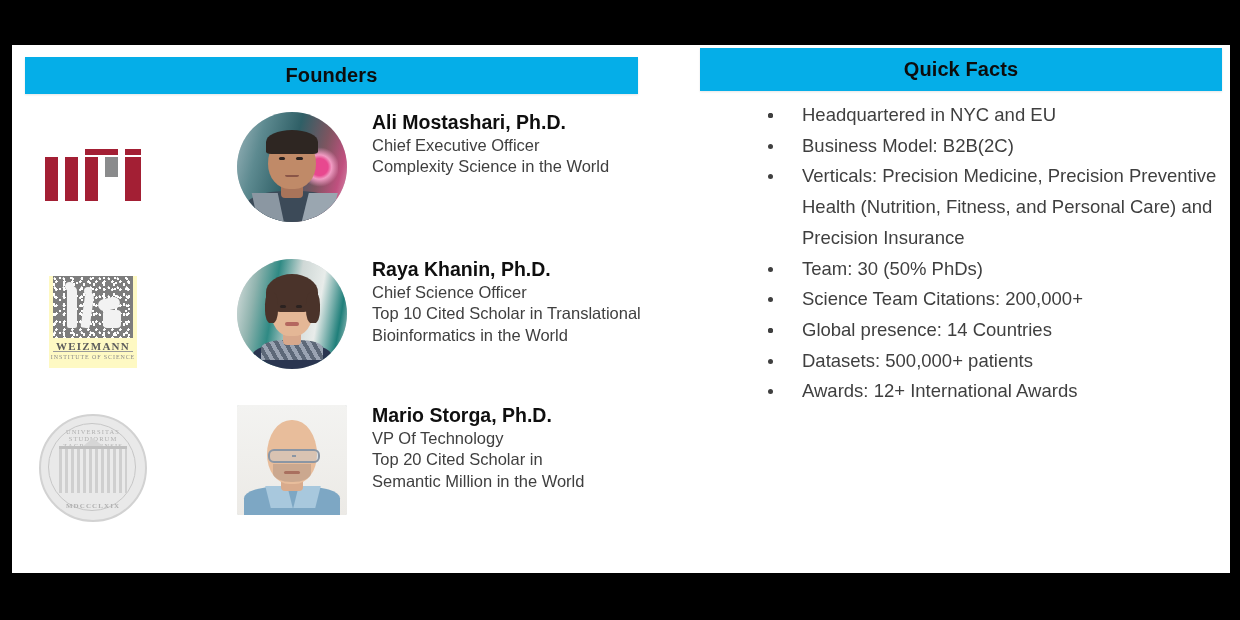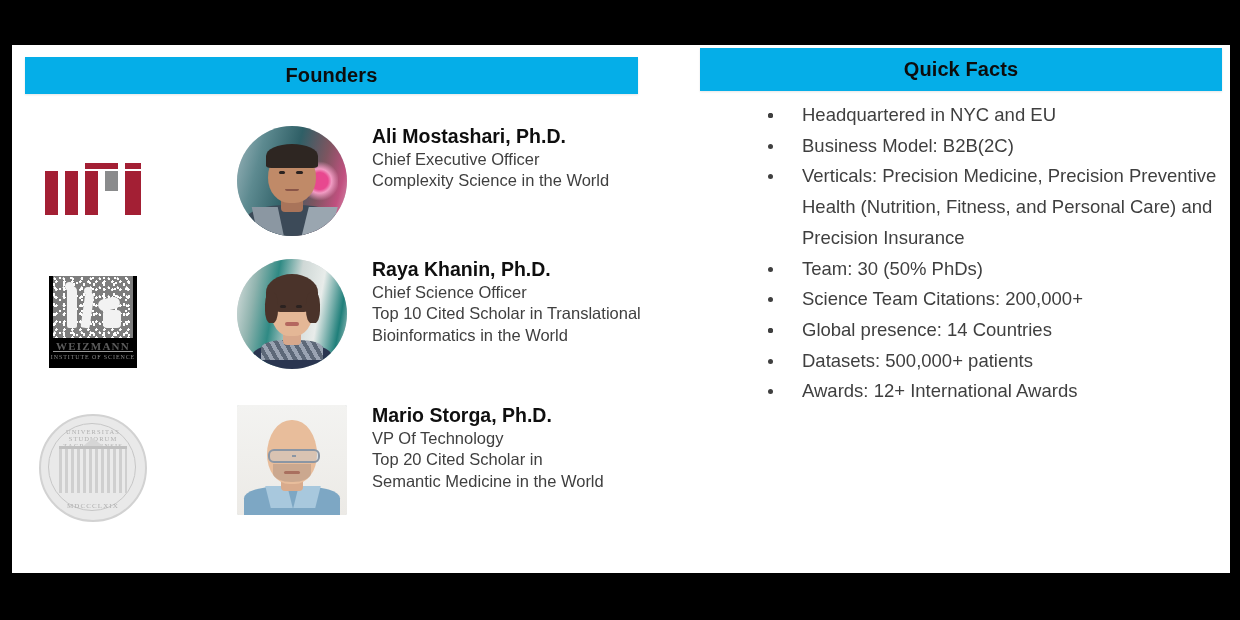--- a/index.html
+++ b/index.html
@@ -65,21 +65,21 @@
     left: 0; top: 55px;
     width: 660px;
     height: 470px;
   }
   .founder-row {
     position: absolute;
     left: 0;
     width: 660px;
     height: 145px;
   }
-  #founder-row-0 { top: 24px; }
+  #founder-row-0 { top: 10px; }
   #founder-row-1 { top: 157px; }
   #founder-row-2 { top: 303px; }
 
   .logo-slot {
     position: absolute;
     left: 22px;
     top: 6px;
     width: 118px;
     height: 118px;
     display: flex;
@@ -104,21 +104,21 @@
   .mit-b4 { left: 40px; top: 0px;  width: 33px; height: 6px;  }
   .mit-b5 { left: 60px; top: 8px;  width: 13px; height: 20px; background:#8A8B8C !important; }
   .mit-b6 { left: 80px; top: 0px;  width: 16px; height: 6px;  }
   .mit-b7 { left: 80px; top: 8px;  width: 16px; height: 44px; }
 
   
   .weizmann-logo {
     position: relative;
     width: 88px;
     height: 92px;
-    background: #000000;
+    background: #fef9c3;
   }
   .wz-plate {
     position: absolute;
     left: 4px; top: 0;
     width: 80px; height: 62px;
     background: #7d7d7d;
     background-image:
       radial-gradient(circle at 20% 30%, #ffffff 0 1.2px, transparent 1.4px),
       radial-gradient(circle at 65% 18%, #ffffff 0 1.2px, transparent 1.4px),
       radial-gradient(circle at 42% 70%, #ffffff 0 1.2px, transparent 1.4px),
@@ -200,21 +200,21 @@
   .zg-top-text, .zg-bot-text {
     position: absolute;
     width: 104px;
     text-align: center;
     font-size: 6.5px;
     letter-spacing: 1.1px;
     color: #b0b0b0;
     font-family: "Liberation Serif", serif;
   }
   .zg-top-text { top: 12px; left: 0; }
-  .zg-bot-text { bottom: 10px; left: 0; font-size: 7px; }
+  .zg-bot-text { bottom: 10px; left: 0; font-size: 7px; font-weight: bold; }
 
   
   .portrait {
     position: absolute;
     left: 225px;
     top: 2px;
     width: 110px;
     height: 110px;
     border-radius: 50%;
     overflow: hidden;
@@ -434,21 +434,21 @@
           <div class="head"></div>
           <div class="beard"></div>
           <div class="glasses"></div>
           <div class="mouth"></div>
         </div>
 
         <div class="founder-text">
           <div class="founder-name">Mario Storga, Ph.D.</div>
           <div class="founder-line">VP Of Technology</div>
           <div class="founder-line">Top 20 Cited Scholar in</div>
-          <div class="founder-line">Semantic Medicine in the World</div>
+          <div class="founder-line">Semantic Million in the World</div>
         </div>
       </div>
     </div>
 
     <div class="panel-header" id="quickfacts-header">
       <span>Quick Facts</span>
     </div>
 
     <div id="quickfacts-panel">
       <div class="fact-item">

